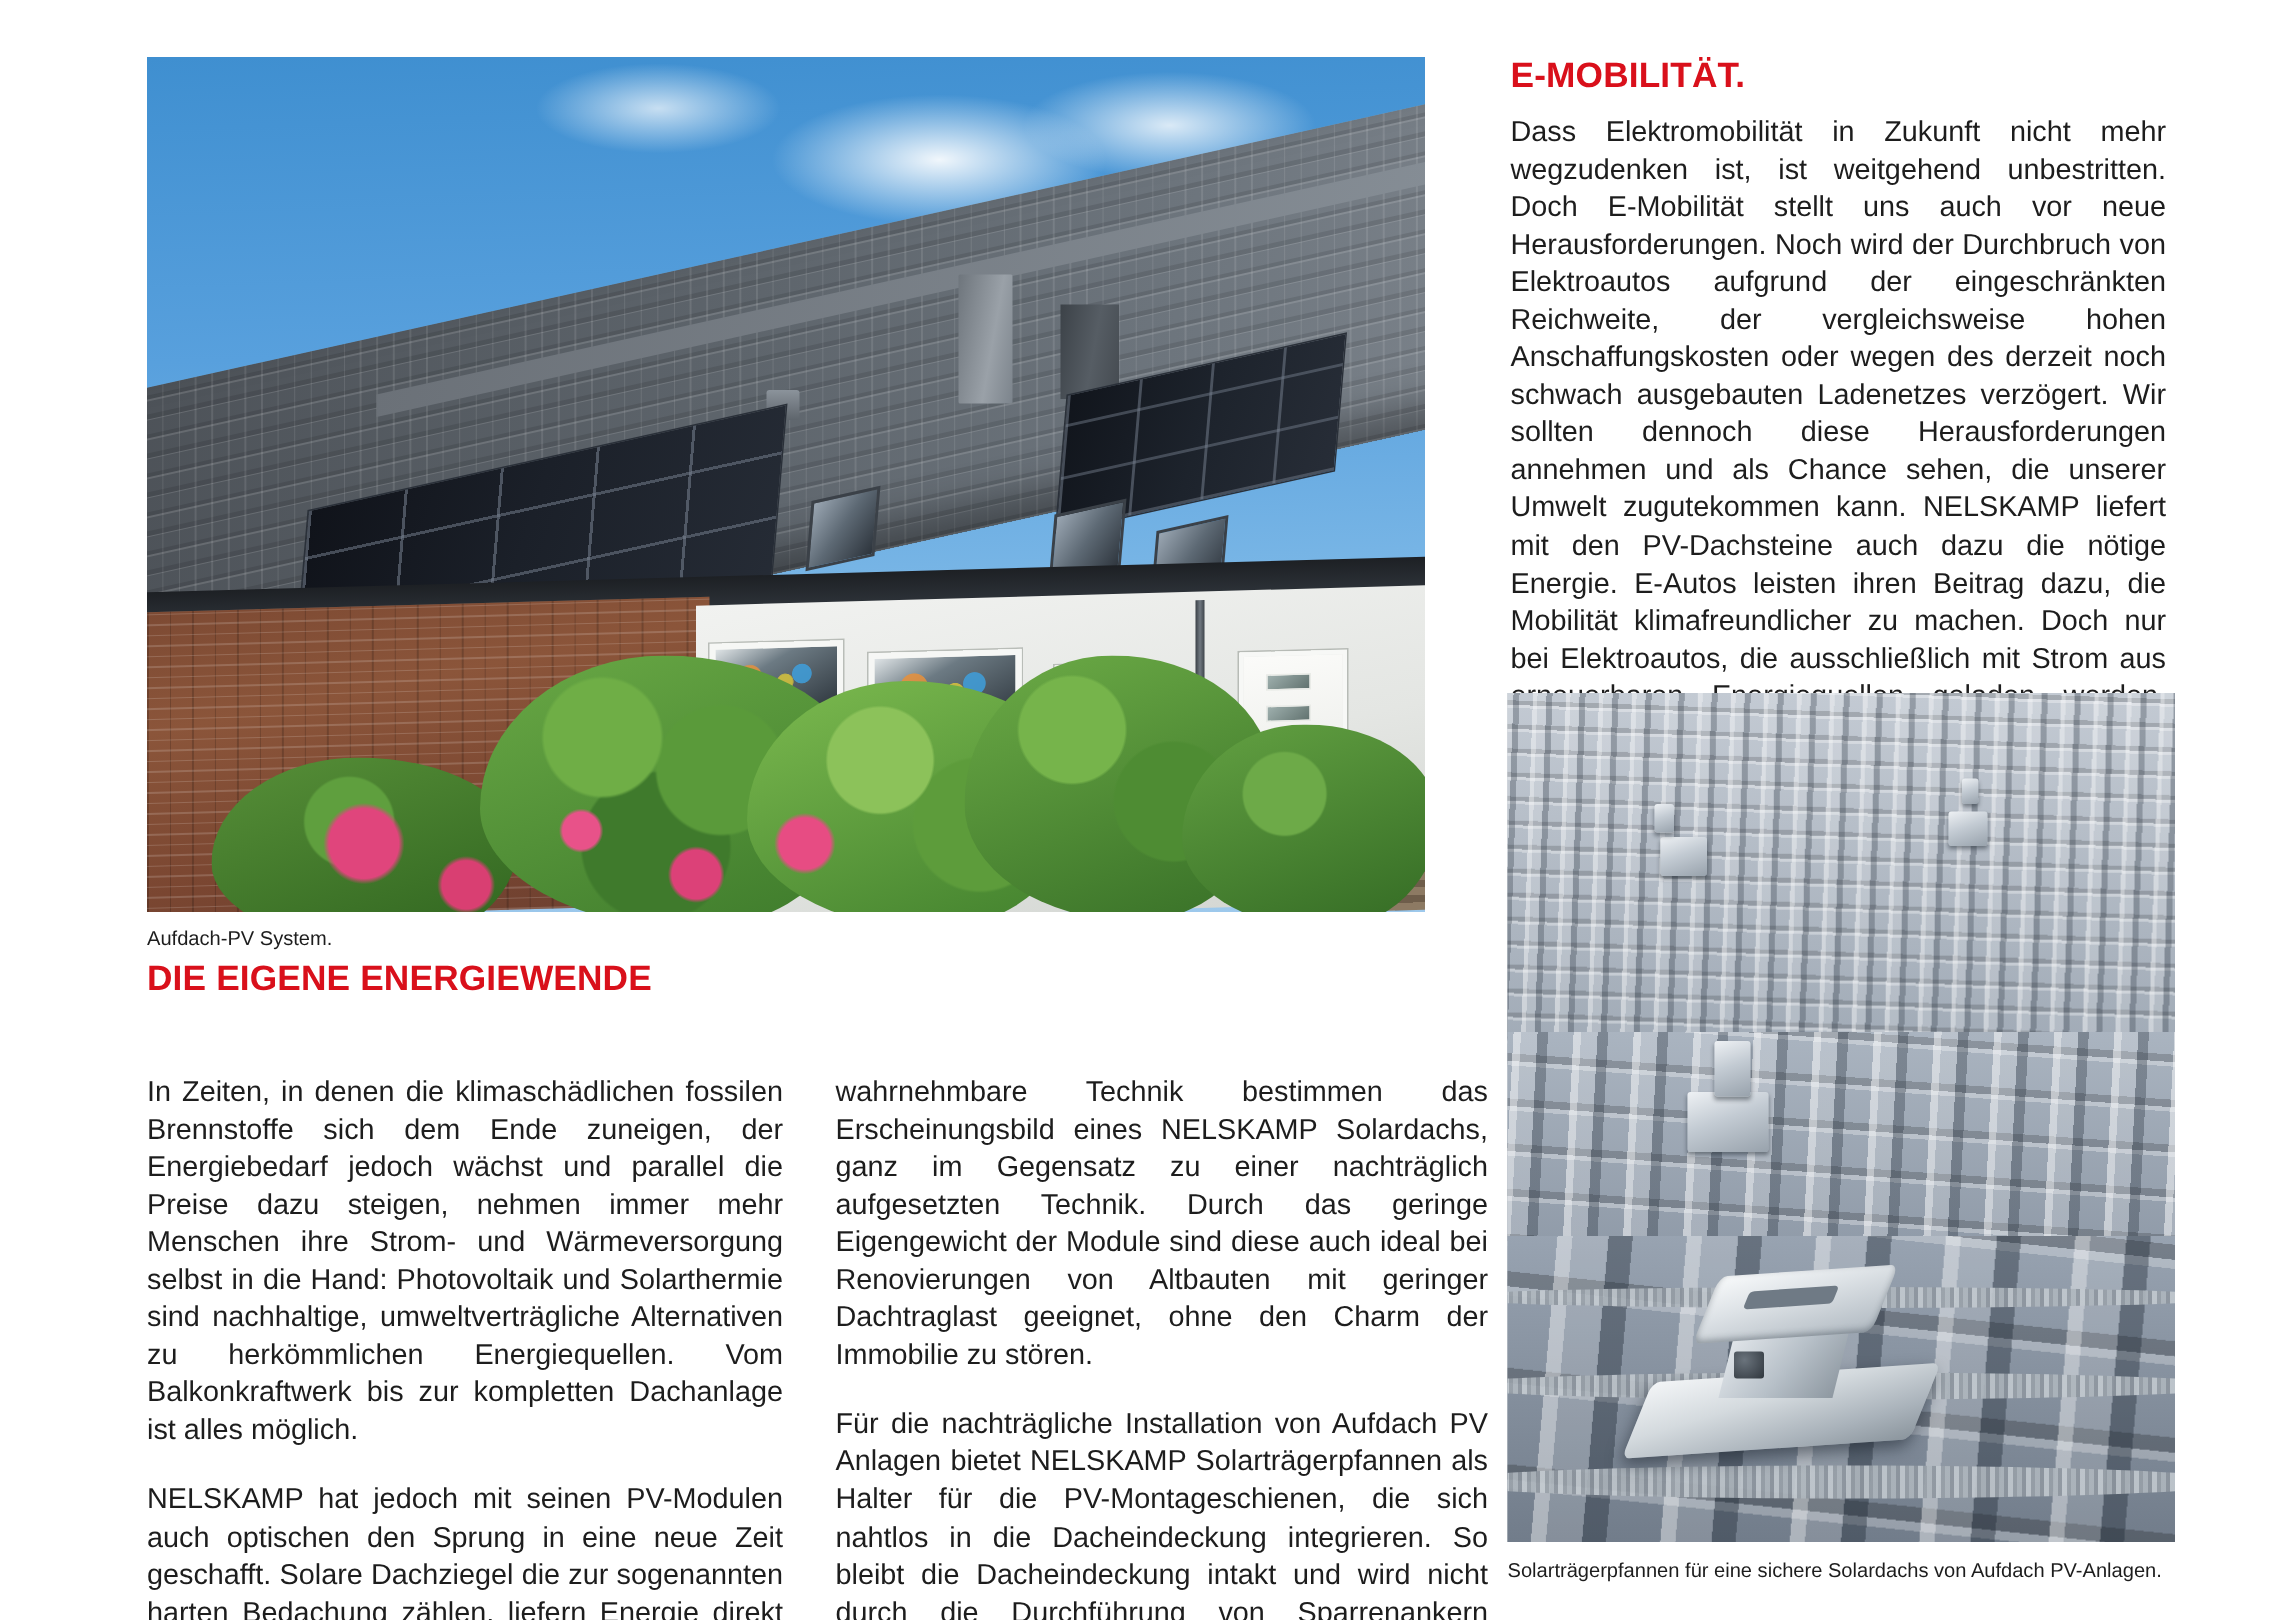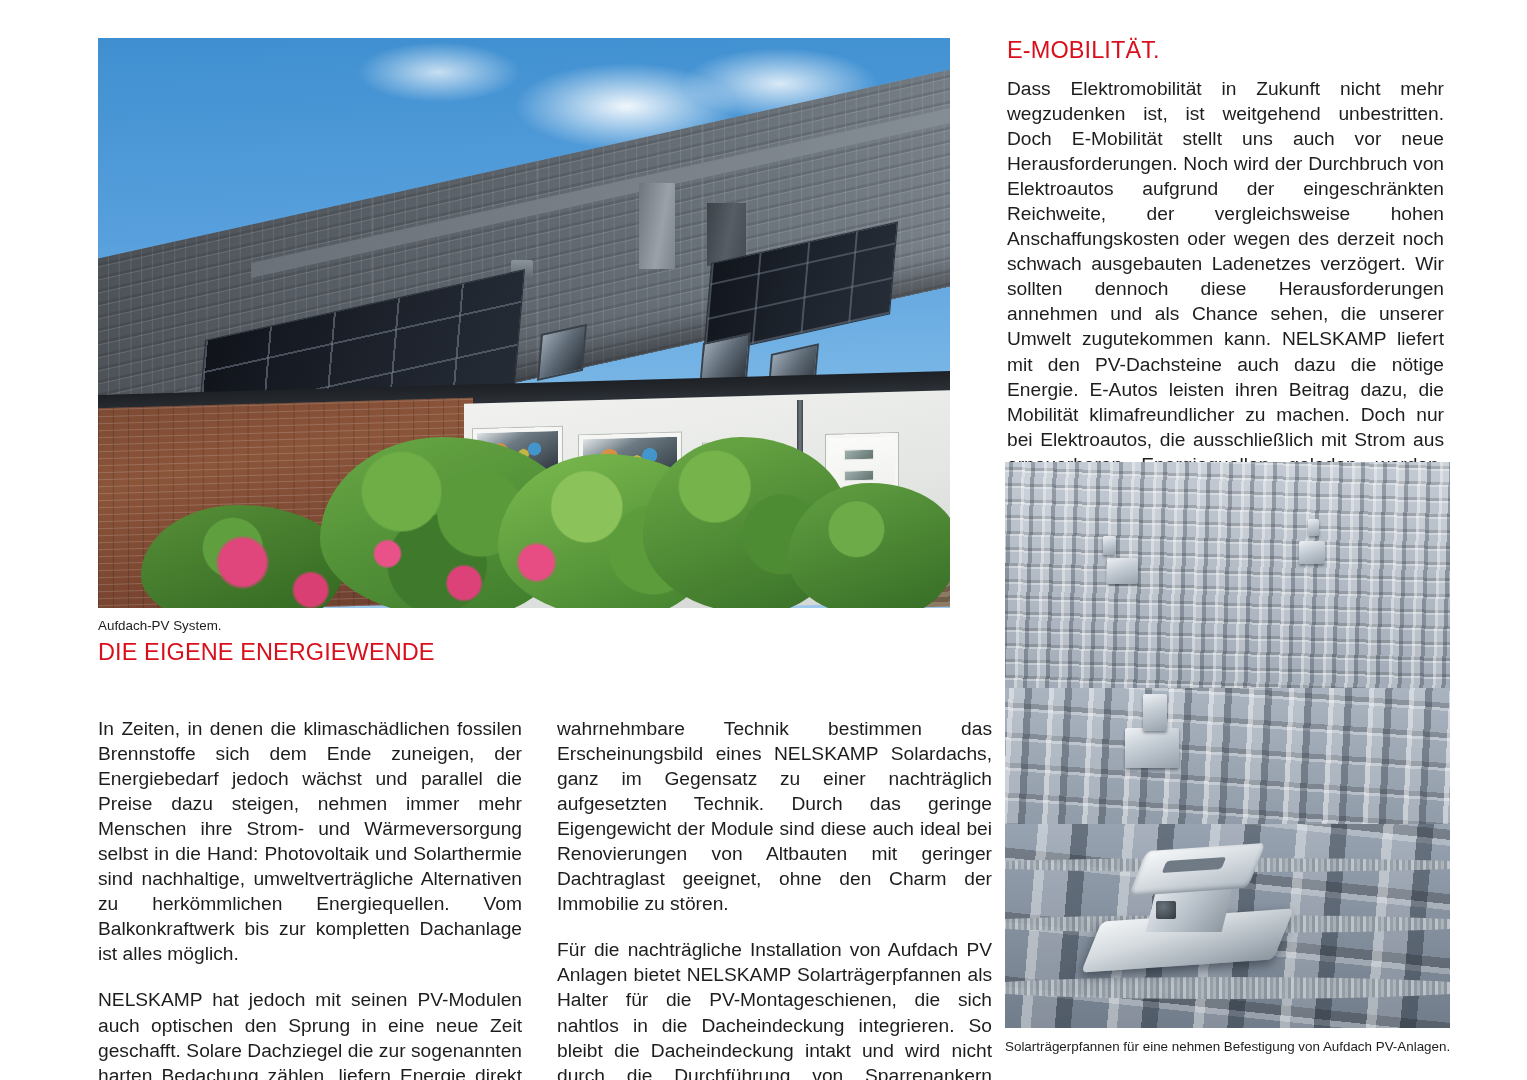--- a/index.html
+++ b/index.html
@@ -14,21 +14,21 @@
     height: 1080px;
     position: relative;
     font-family: "Liberation Sans", sans-serif;
     color: #1a1a1a;
     overflow: hidden;
   }
 
   
   .section-heading {
     color: #d9101b;
-    font-weight: normal;
+    font-weight: bold;
     font-size: 23.5px;
     letter-spacing: 0.1px;
     line-height: 1.1;
     margin: 0;
   }
   .body-text {
     font-size: 19.2px;
     line-height: 1.305;
     text-align: justify;
     text-justify: inter-word;
@@ -492,13 +492,13 @@
   <div class="tl-bracket-small" id="bs4"></div>
   <div class="tl-bracket-small" id="bs5"></div>
   <div class="tl-bracket-small" id="bs6"></div>
   <div class="tl-bracket-base"></div>
   <div class="tl-bracket-neck"></div>
   <div class="tl-bracket-top"></div>
   <div class="tl-bracket-slot"></div>
   <div class="tl-bolt"></div>
 </div>
 
-<p class="caption" id="caption-tiles">Solarträgerpfannen für eine nehmen Befestigung von Aufdach PV-Anlagen.</p>
+<p class="caption" id="caption-tiles">Solarträgerpfannen für eine sichere Solardachs von Aufdach PV-Anlagen.</p>
 
 </body></html>

